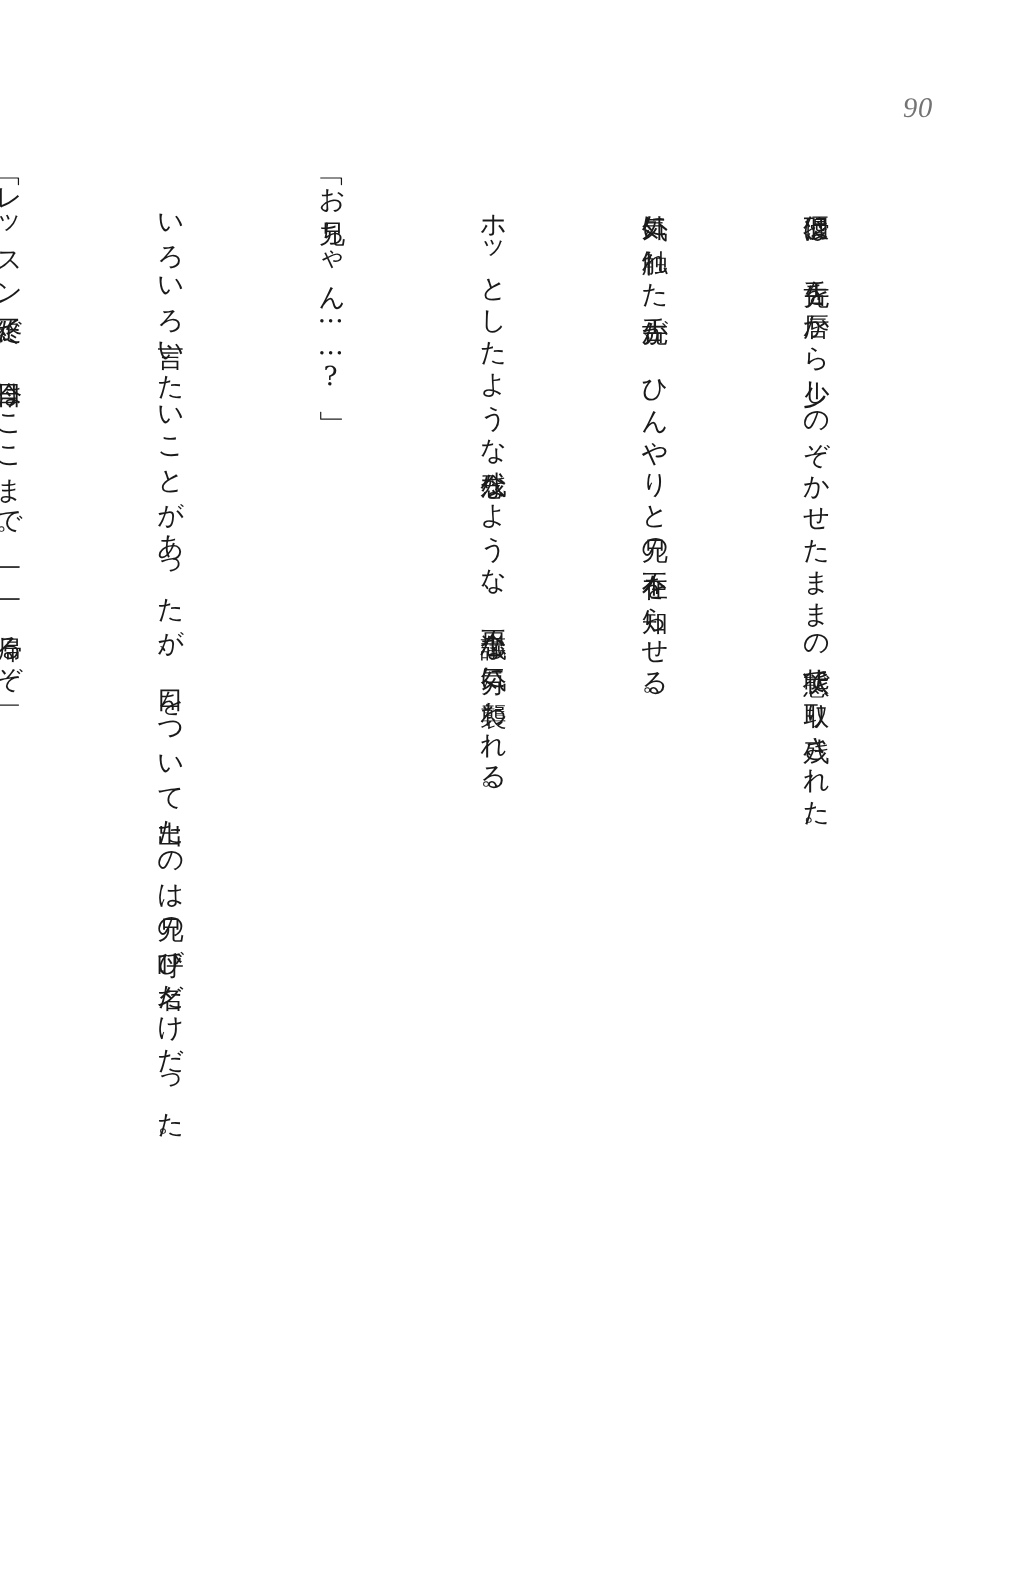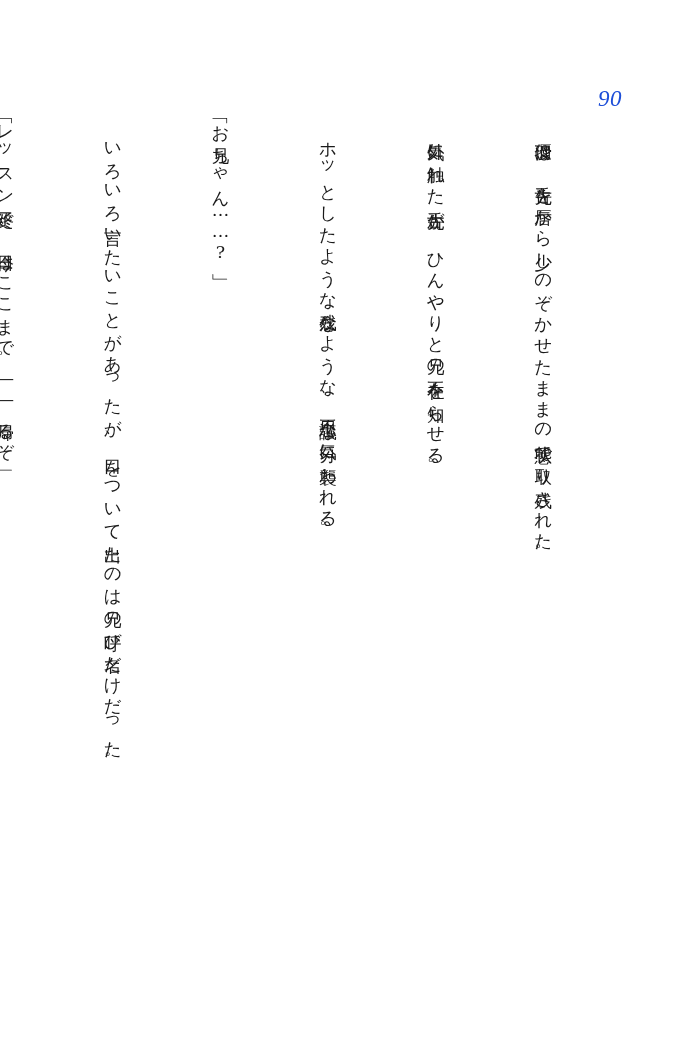--- a/index.html
+++ b/index.html
@@ -22,24 +22,23 @@
     width: 690px;
     height: 1050px;
     box-sizing: border-box;
   }
   .page-number {
     position: absolute;
     top: 62px;
     right: 68px;
     font-family: "Liberation Serif", "DejaVu Serif", serif;
     font-style: italic;
-    font-size: 23px;
-    color: #1d4ed8;
+    font-size: 19px;
+    color: #737373;
     letter-spacing: 0.5px;
-    margin-top: 24px;
   }
   .body-text {
     position: absolute;
     top: 112px;
     right: 58px;
     height: 880px;
     width: 560px;
     writing-mode: vertical-rl;
     text-orientation: upright;
     font-size: 17.5px;

